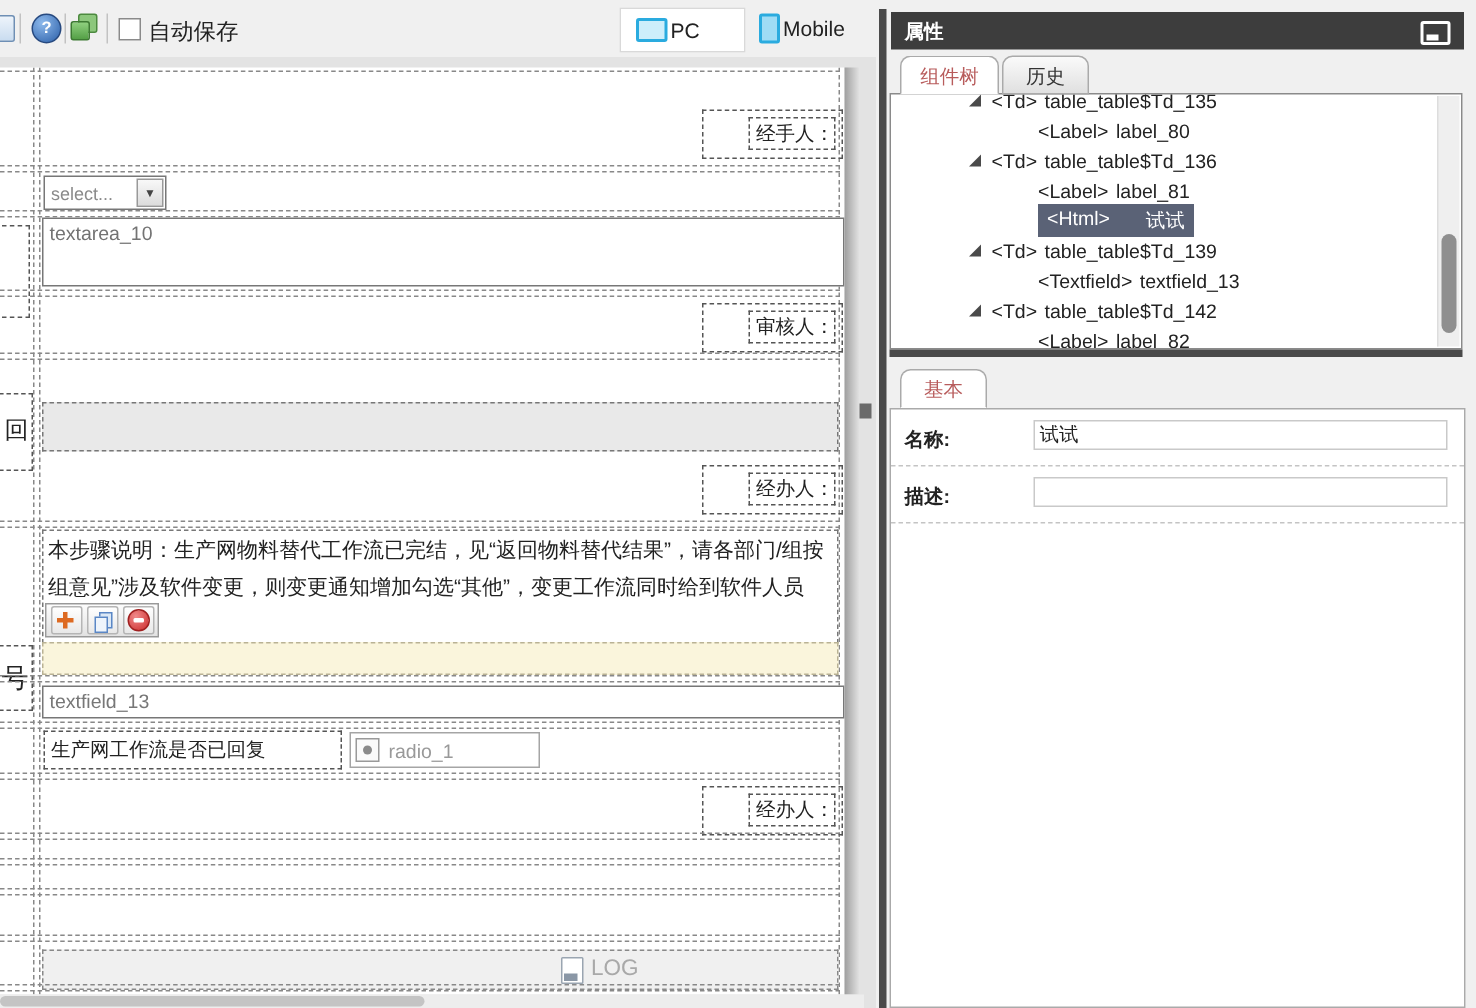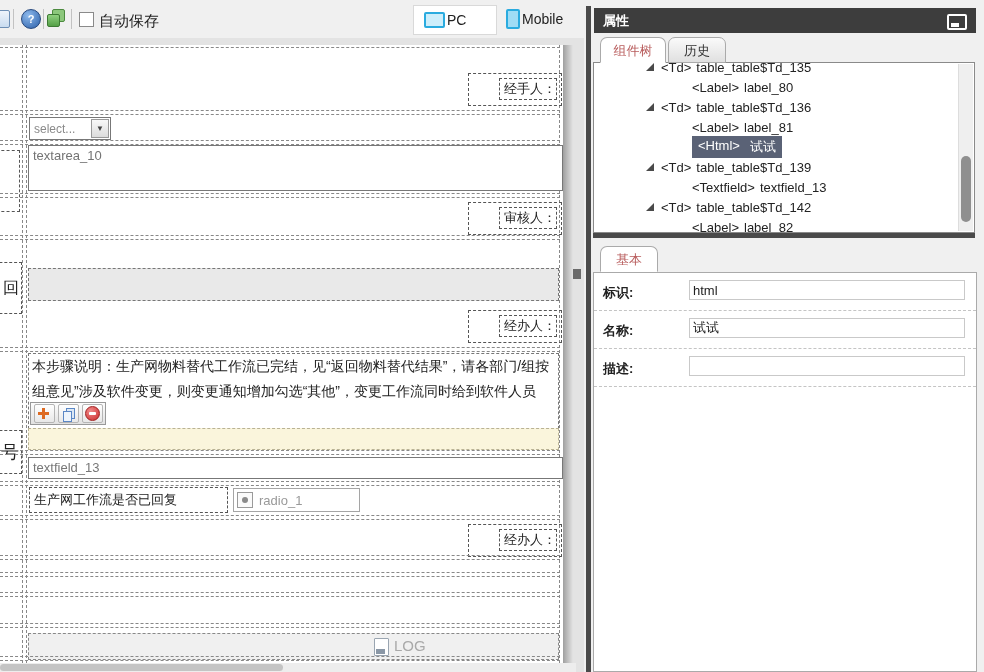--- a/index.html
+++ b/index.html
@@ -97,21 +97,21 @@
   #tab-tree{left:16px;top:37px;width:66px}
   #tab-history{left:84px;top:37px;width:58px}
   #treebox{position:absolute;left:9px;top:62px;width:382px;height:171px;background:#fff;
            border:1px solid #8a8a8a;overflow:hidden;box-sizing:border-box}
   #treecontent{margin-top:-6px}
   .trow{display:flex;align-items:center;height:20px;font-size:13px;color:#222;white-space:nowrap}
   .ind2{padding-left:52px}
   .ind3{padding-left:98px}
   .arrow{width:0;height:0;border-bottom:8px solid #4a4a4a;border-left:8px solid transparent;margin-right:7px}
   .ttag{margin-right:5px}
-  .tsel{background:#5a6276;color:#fff;padding:2px 6px;display:inline-flex;gap:5px}
+  .tsel{background:#5a6276;color:#fff;padding:2px 6px;display:inline-flex;gap:19px}
   #treescroll{position:absolute;right:1px;top:1px;width:14px;height:167px;background:#efefef;border-left:1px solid #ddd}
   #treescroll .thumb{position:absolute;left:2px;top:92px;width:10px;height:66px;background:#8f8f8f;border-radius:5px}
   #treebar{position:absolute;left:9px;top:233px;width:382px;height:5px;background:#4a4a4a}
   #tab-basic{left:16px;top:246px;width:58px}
   #propsbox{position:absolute;left:9px;top:272px;width:384px;height:400px;background:#fff;
             border:1px solid #aaa;box-sizing:border-box}
   .prow{position:relative;height:37px;border-bottom:1px dashed #c4c4c4}
   .prow .plabel{position:absolute;left:9px;top:11px;font-size:13px;font-weight:bold;color:#222}
   .prow input{position:absolute;left:95px;top:7px;width:276px;height:20px;border:1px solid #c9c9c9;
               font-size:13px;font-family:"Liberation Sans",sans-serif;color:#222;padding:0 3px;box-sizing:border-box;outline:none}
@@ -302,24 +302,20 @@
     <div id="treescroll">
       <div class="thumb"></div>
     </div>
   </div>
   <div id="treebar"></div>
 
   <div class="tab active" id="tab-basic">基本</div>
 
   <div id="propsbox">
     <div class="prow">
-      <span class="plabel">标识:</span>
-      <input value="html" style="">
-    </div>
-    <div class="prow">
       <span class="plabel">名称:</span>
       <input value="试试" style="">
     </div>
     <div class="prow">
       <span class="plabel">描述:</span>
       <input value="" style="">
     </div>
   </div>
 </div>
 

